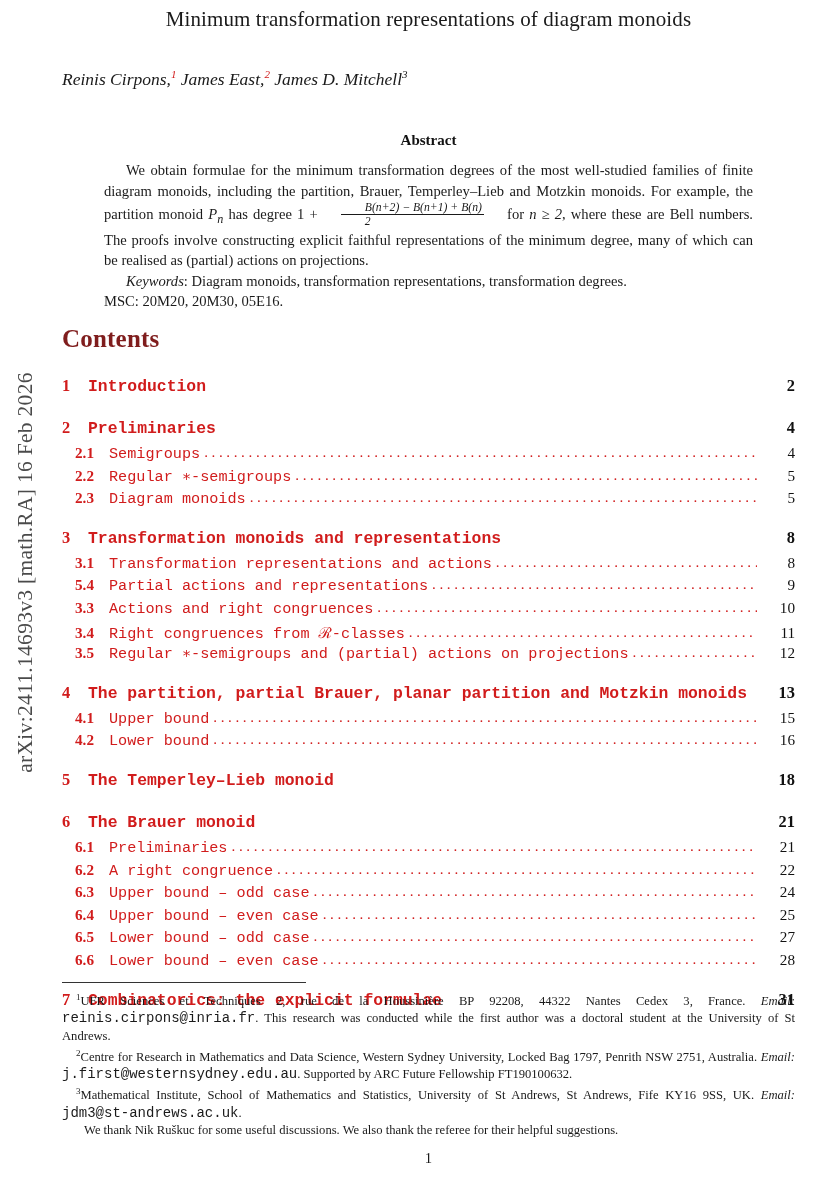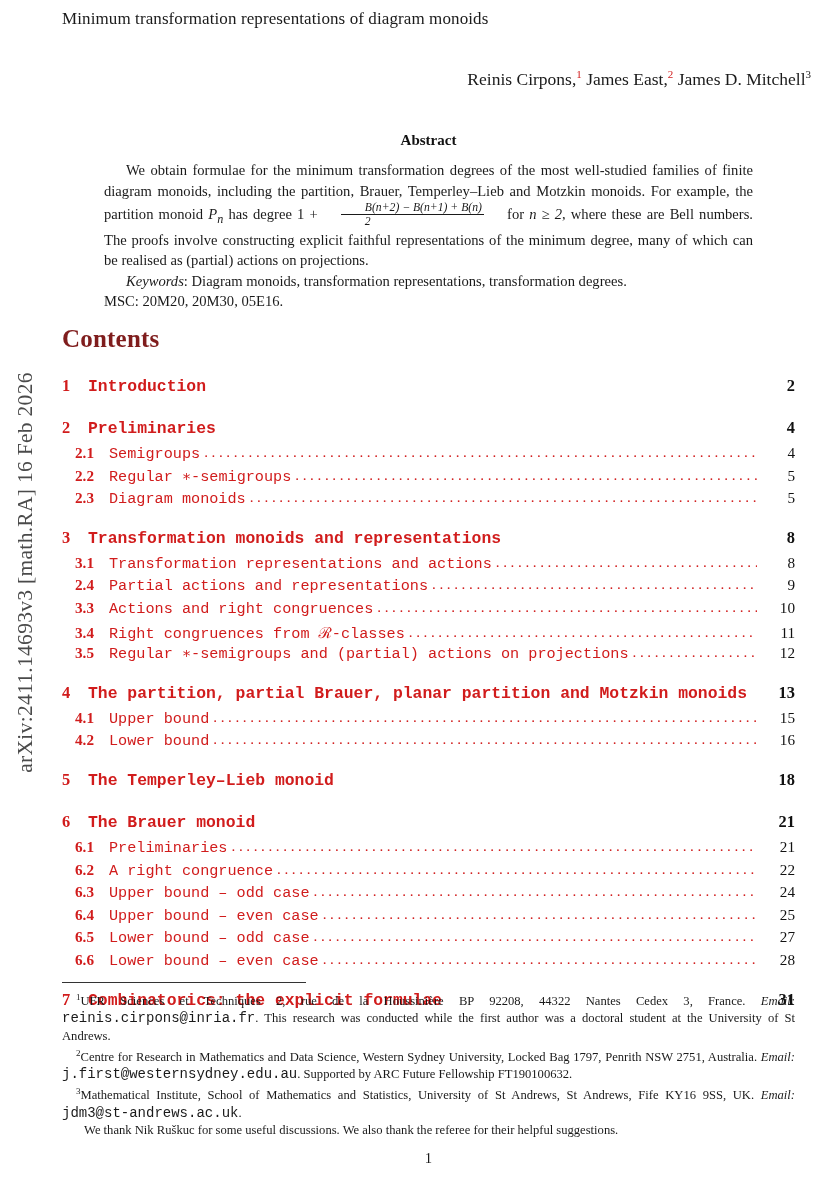--- a/index.html
+++ b/index.html
@@ -47,36 +47,38 @@
     width: 733px;
     height: 1200px;
   }
 
   
   #title {
     position: absolute;
     left: 0px;
     top: 4px;
     width: 733px;
-    font-size: 17px;
+    text-align: center;
+    font-size: 21px;
     line-height: 30px;
     font-weight: normal;
     letter-spacing: 0.1px;
     color: #1a1a1a;
   }
 
   
   #authors {
     position: absolute;
-    left: 16px;
+    left: 0px;
     top: 68px;
     width: 733px;
-    text-align: right;
+    text-align: left;
     font-size: 17.5px;
     color: #1a1a1a;
+    font-style: italic;
   }
   #authors sup { font-size: 11px; vertical-align: super; }
   .sup-red { color: #d11c1c; }
   .sup-dark { color: #1a1a1a; }
 
   
   #abstract-head {
     position: absolute;
     left: 0px;
     top: 132px;
@@ -275,21 +277,21 @@
         <span class="toc-dots"></span>
         <span class="toc-page">8</span>
       </div>
       <div class="toc-row toc-sub">
         <span class="toc-num">3.1</span>
         <span class="toc-label">Transformation representations and actions</span>
         <span class="toc-dots">...............................................................................................................................................................</span>
         <span class="toc-page">8</span>
       </div>
       <div class="toc-row toc-sub">
-        <span class="toc-num">2.4</span>
+        <span class="toc-num">5.4</span>
         <span class="toc-label">Partial actions and representations</span>
         <span class="toc-dots">...............................................................................................................................................................</span>
         <span class="toc-page">9</span>
       </div>
       <div class="toc-row toc-sub">
         <span class="toc-num">3.3</span>
         <span class="toc-label">Actions and right congruences</span>
         <span class="toc-dots">...............................................................................................................................................................</span>
         <span class="toc-page">10</span>
       </div>

